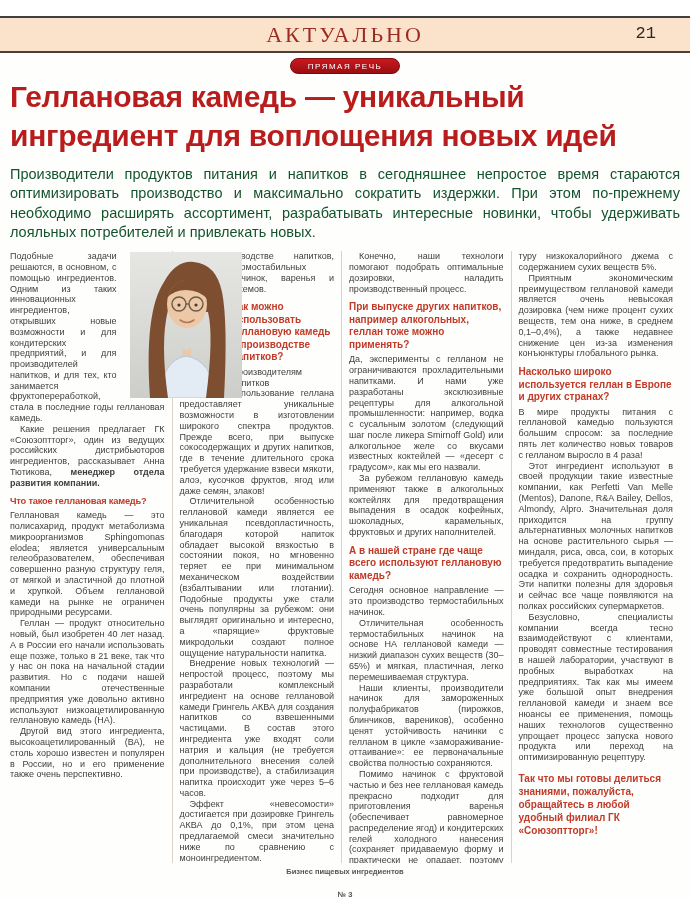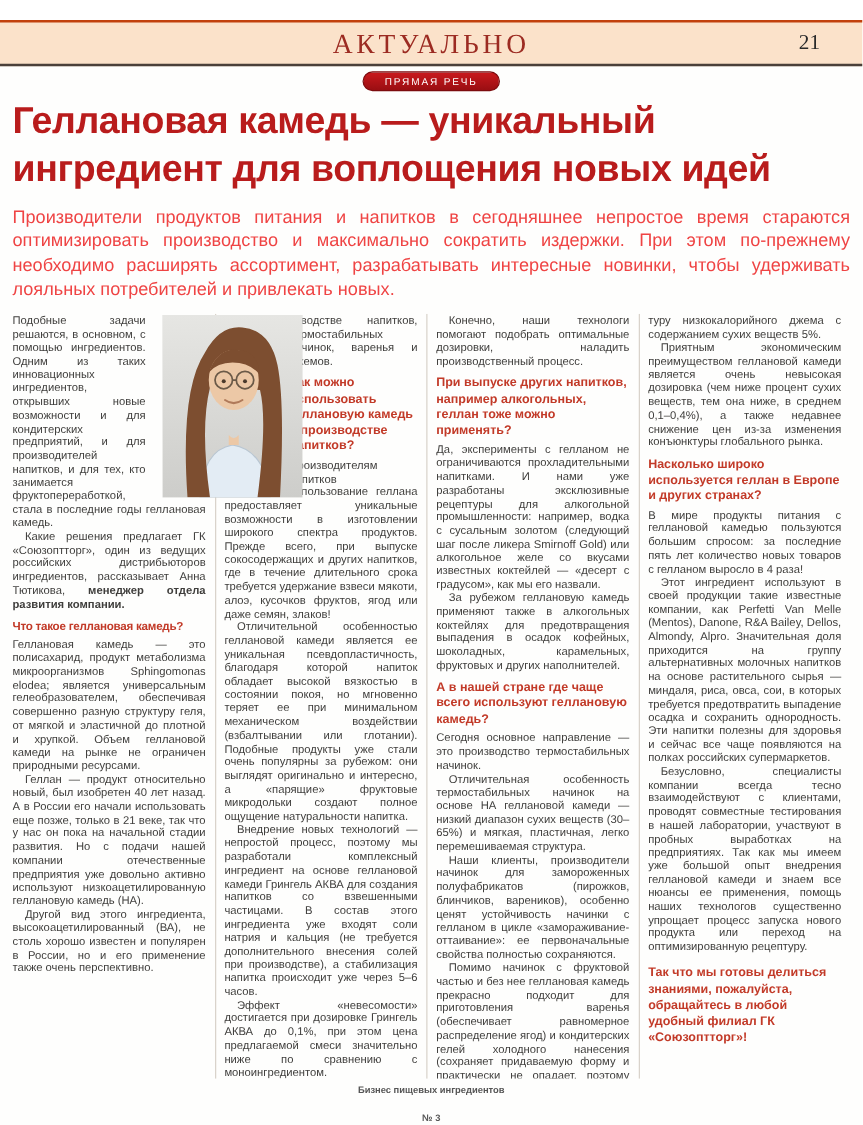--- a/index.html
+++ b/index.html
@@ -1,28 +1,28 @@
 <!DOCTYPE html>
 <html><head>
 <meta charset="utf-8">
 <style>
   html,body{margin:0;padding:0;background:#ffffff;}
   body{width:690px;height:900px;overflow:hidden;font-family:"Liberation Sans",sans-serif;}
   .page{position:relative;width:690px;height:900px;background:#fefefd;}
 
   
-  .band{margin-top:16px;height:33px;background:#fbe2ca;border-top:2px solid #c2410c;border-bottom:2px solid #4a403a;display:flex;align-items:center;justify-content:center;position:relative;}
+  .band{margin-top:16px;height:33px;background:#fbe2ca;border-top:2px solid #404040;border-bottom:2px solid #4a403a;display:flex;align-items:center;justify-content:center;position:relative;}
   .band-title{font-family:"Liberation Serif",serif;font-size:22px;letter-spacing:3px;color:#9c2b22;}
-  .page-num{position:absolute;right:34px;top:6px;font-family:Liberation Serif, serif;font-size:17px;color:#2a2a2a;}
+  .page-num{position:absolute;right:34px;top:6px;font-family:Liberation Mono, monospace;font-size:17px;color:#2a2a2a;}
 
   .badge-row{text-align:center;margin-top:2px;height:18px;}
   .badge{display:inline-block;background:linear-gradient(#c9191d,#9a0e12);border:1px solid #7c0b0e;color:#fff;font-size:8px;font-weight:normal;letter-spacing:1.5px;padding:3px 17px 2px;border-radius:8px;}
 
   .title{margin:4px 10px 0;font-weight:bold;font-size:30px;line-height:1.3;letter-spacing:-0.3px;color:#b91c1c;}
-  .lead{margin:10px 10px 0;font-size:14.5px;line-height:1.33;color:#ef4444;text-align:justify;}
+  .lead{margin:10px 10px 0;font-size:14.5px;line-height:1.33;color:#14532d;text-align:justify;}
 
   
   .cols{position:relative;display:flex;height:612px;overflow:hidden;margin:9px 10px 0;}
   .col{flex:1 1 0;overflow:hidden;padding-right:7px;font-size:9px;line-height:1.2;color:#3f3e3c;text-align:justify;}
   .col + .col{border-left:1px solid #d9d3cb;padding-left:7px;}
   .p{margin:0;text-indent:10px;}
   .p.first{text-indent:0;}
   .h{margin:7px 0 3px;color:#c23a28;font-weight:bold;font-size:10px;line-height:1.25;text-align:left;}
   .h.fit{font-size:9.3px;letter-spacing:-0.2px;white-space:nowrap;}
   .q-bold{margin:6px 0 2px;font-weight:bold;text-indent:10px;}

